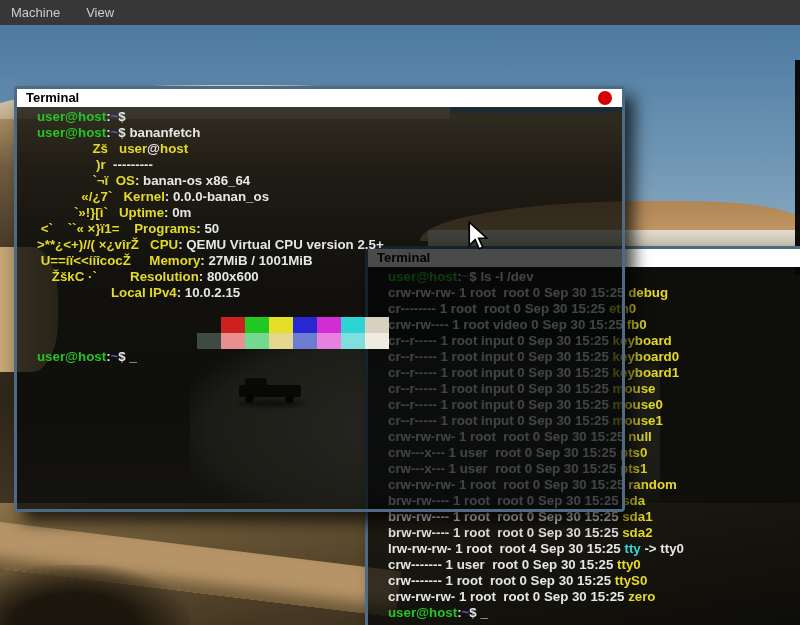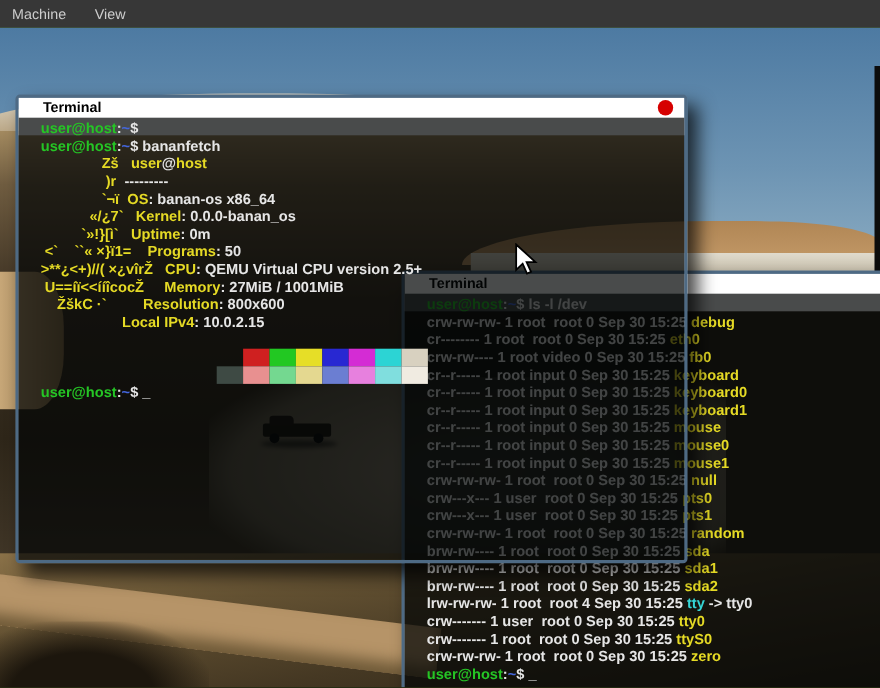--- a/index.html
+++ b/index.html
@@ -38,22 +38,22 @@
   .tBody{position:absolute;left:2px;top:8px;width:62px;height:12px;background:#17120d;border-radius:2px;}
   .tCab{position:absolute;left:8px;top:1px;width:22px;height:9px;background:#1b150f;border-radius:3px 4px 0 0;}
   .tWheel{position:absolute;top:17px;width:9px;height:9px;border-radius:50%;background:#0a0a0a;}
   .tShadow{position:absolute;left:0px;top:23px;width:70px;height:7px;background:rgba(0,0,0,.55);
        border-radius:50%;filter:blur(2px);}
   
   .window{position:absolute;border:3px solid #4e6a84;border-radius:4px;
           box-shadow:9px 10px 16px rgba(0,0,0,.72);}
   .term2{left:365px;top:221px;width:437px;height:381px;}
   .term1{left:14px;top:61px;width:605px;height:420px;}
-  .titlebar{position:relative;height:34px;background:#ffffff;color:#000;
-            font-weight:bold;font-size:13px;line-height:18px;padding-left:22px;}
+  .titlebar{position:relative;height:18px;background:#ffffff;color:#000;
+            font-weight:bold;font-size:13px;line-height:18px;padding-left:9px;}
   .closebtn{position:absolute;right:10px;top:2px;width:14px;height:14px;border-radius:50%;background:#d60000;}
   .content{position:absolute;left:0;right:0;top:18px;bottom:0;background:rgba(3,5,5,.72);
            padding:2px 0 0 20px;font-size:13.3px;font-weight:bold;line-height:16px;
            color:#e6e6e6;white-space:pre;overflow:hidden;}
   .tline{height:16px;}
   .w{color:#e6e6e6;} .y{color:#e5da25;} .g{color:#25c525;} .b{color:#4466dd;} .c{color:#35d5d5;}
   .pal{height:16px;padding-left:160px;}
   .pb{display:inline-block;width:24px;height:16px;vertical-align:top;}
   
   .cursor{position:absolute;left:466px;top:196px;pointer-events:none;}

